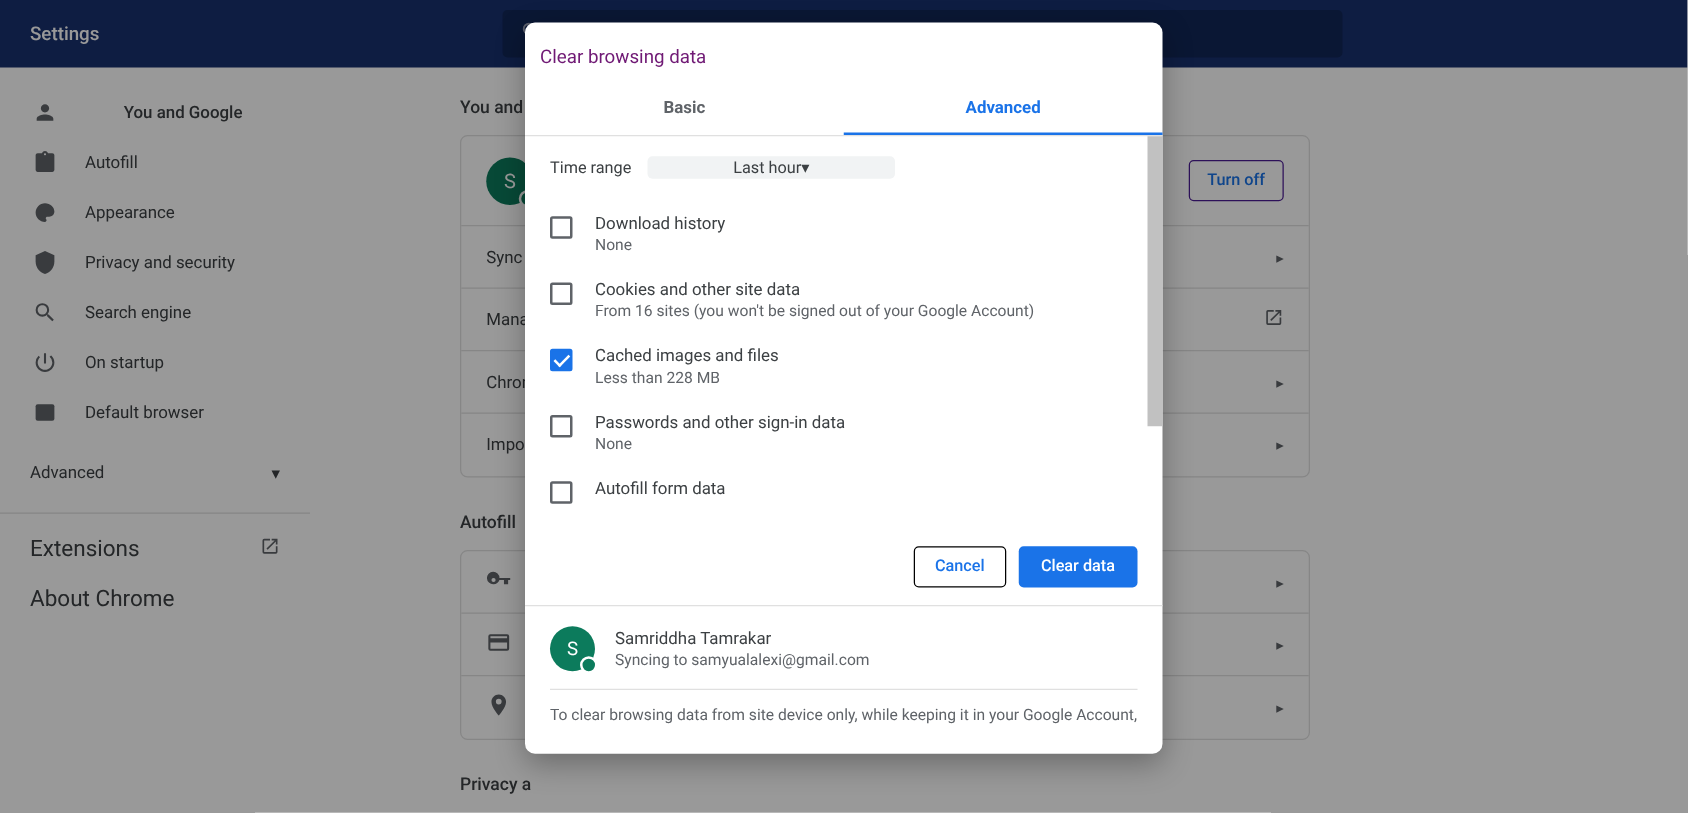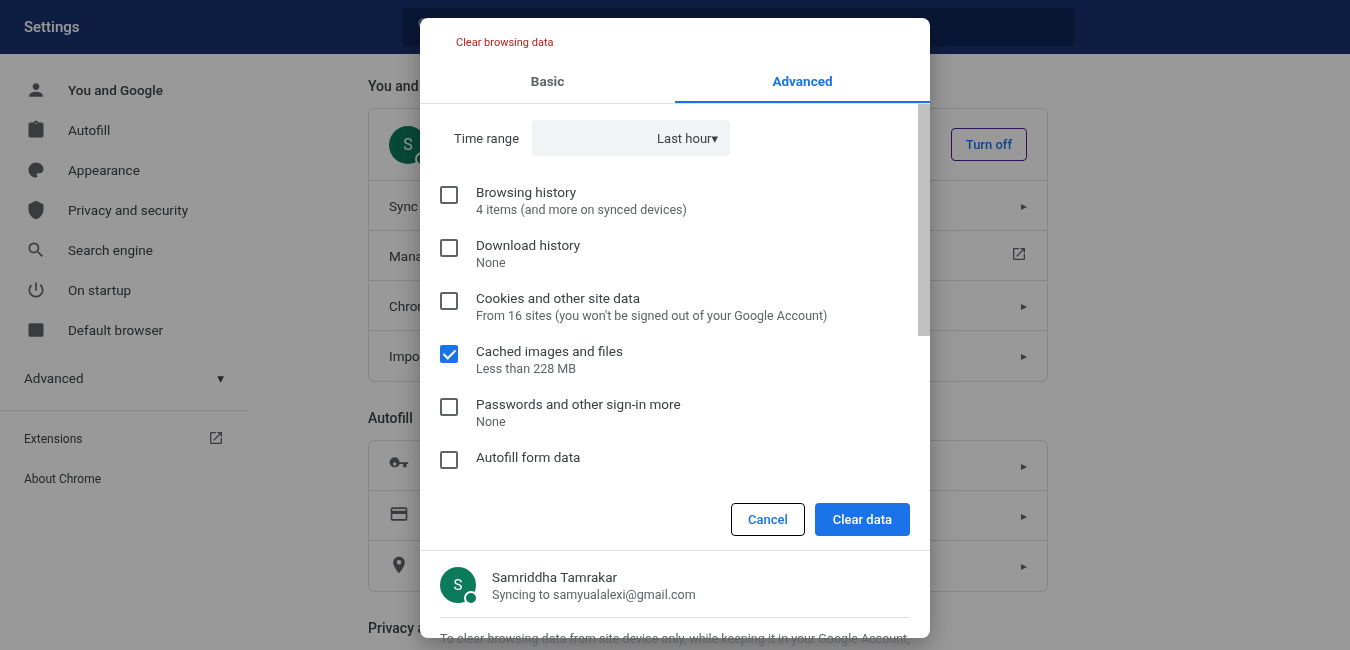--- a/index.html
+++ b/index.html
@@ -10,50 +10,50 @@
 .topbar-title { color: #fff; font-size: 15px; font-weight: 500; }
 .searchbar { margin-left: 322px; width: 672px; height: 38px; background: #122758; border-radius: 4px; display: flex; align-items: center; padding: 0 14px; }
 .searchbar svg { fill: #9aa0b4; }
 .searchbar-text { color: #9aa0b4; font-size: 14px; margin-left: 12px; }
 
 
 .main { display: flex; height: calc(100% - 54px); }
 .sidebar { width: 248px; padding-top: 16px; }
 .side-item { display: flex; align-items: center; height: 40px; padding-left: 24px; color: #3c4043; font-size: 13.5px; cursor: pointer; }
 .side-item .icon { width: 24px; display: flex; justify-content: center; margin-right: 20px; }
-.side-item.selected { font-weight: 500; }
+.side-item.selected { font-weight: 500; gap: 31px; }
 .side-adv { display: flex; align-items: center; justify-content: space-between; height: 40px; padding: 0 24px; color: #3c4043; font-size: 13.5px; cursor: pointer; margin-top: 8px; }
 .side-divider { height: 1px; background: #e0e0e0; margin: 12px 0 8px 0; }
-.side-link { display: flex; align-items: center; justify-content: space-between; height: 40px; padding: 0 24px; color: #3c4043; font-size: 12px; cursor: pointer; }
+.side-link { display: flex; align-items: center; justify-content: space-between; height: 40px; padding: 0 24px; color: #3c4043; font-size: 18px; cursor: pointer; }
 
 .content { flex: 1; padding: 24px 0 0 120px; }
 .section-head { font-size: 14px; color: #3c4043; margin-bottom: 14px; font-weight: 500; }
 .card { width: 680px; border: 1px solid #e0e0e0; border-radius: 6px; margin-bottom: 28px; }
 .card-row { display: flex; align-items: center; justify-content: space-between; height: 50px; padding: 0 20px; border-bottom: 1px solid #e0e0e0; font-size: 13.5px; color: #3c4043; }
 .card-row:last-child { border-bottom: none; }
 .card-row.big { height: 72px; }
 .avatar { width: 38px; height: 38px; border-radius: 50%; background: #0c7b5c; display: flex; align-items: center; justify-content: center; color: #fff; font-size: 16px; position: relative; }
 .avatar .sync-dot { position: absolute; bottom: -2px; right: -2px; width: 14px; height: 14px; border-radius: 50%; background: #0c7b5c; border: 2px solid #fff; display:flex; align-items:center; justify-content:center; }
 .btn-turnoff { border: 1px solid #4c1d95; background: #fff; color: #1a73e8; padding: 8px 14px; border-radius: 4px; font-size: 13px; font-weight: 500; cursor: pointer; }
 .arrow { color: #5f6368; font-size: 12px; }
 .ext-icon { color: #5f6368; }
 
 
 .overlay { position: absolute; inset: 0; background: rgba(0,0,0,0.4); display: flex; align-items: flex-start; justify-content: center; }
 .dialog { width: 510px; background: #fff; border-radius: 8px; margin-top: 18px; box-shadow: 0 8px 24px rgba(0,0,0,0.3); display: flex; flex-direction: column; max-height: 620px; }
-.dialog-title { font-size: 11px; color: #b91c1c; padding: 18px 20px 12px 36px; }
+.dialog-title { font-size: 15px; color: #701a75; padding: 18px 20px 12px 12px; }
 .tabs { display: flex; border-bottom: 1px solid #e0e0e0; }
 .tab { flex: 1; text-align: center; padding: 12px 0; font-size: 13.5px; color: #5f6368; font-weight: 700; cursor: pointer; }
 .tab.active { color: #1a73e8; border-bottom: 2px solid #1a73e8; }
 .dialog-body { position: relative; padding: 0 8px 0 0; }
 .scroll-thumb { position: absolute; right: 0; top: 0; width: 12px; height: 232px; background: #c1c1c1; }
 .body-inner { padding: 16px 20px 10px 20px; }
-.tr-row { display: flex; align-items: center; margin-bottom: 18px; margin-left: 14px; }
+.tr-row { display: flex; align-items: center; margin-bottom: 18px; }
 .tr-label { font-size: 13px; color: #3c4043; width: 78px; }
-.tr-select { flex: 0 0 198px; height: 36px; background: #f1f3f4; border-radius: 4px; display: flex; align-items: center; justify-content: flex-end; padding: 0 12px; font-size: 13px; color: #3c4043; cursor: pointer; }
+.tr-select { flex: 0 0 198px; height: 18px; background: #f1f3f4; border-radius: 4px; display: flex; align-items: center; justify-content: center; padding: 0 12px; font-size: 13px; color: #3c4043; cursor: pointer; }
 .opt { display: flex; align-items: flex-start; padding: 10px 0; }
 .opt .cb { width: 18px; height: 18px; border: 2px solid #5f6368; border-radius: 2px; margin-right: 18px; margin-top: 2px; cursor: pointer; flex-shrink: 0; position: relative; }
 .opt .cb.checked { background: #1a73e8; border-color: #1a73e8; }
 .opt .cb.checked::after { content: ""; position: absolute; left: 4px; top: 0px; width: 5px; height: 10px; border: solid #fff; border-width: 0 2px 2px 0; transform: rotate(45deg); }
 .opt .txt .t1 { font-size: 13.5px; color: #3c4043; }
 .opt .txt .t2 { font-size: 12.5px; color: #5f6368; margin-top: 2px; }
 .dialog-actions { display: flex; justify-content: flex-end; gap: 10px; padding: 14px 20px; }
 .btn-cancel { border: 1px solid #000000; background: #fff; color: #1a73e8; padding: 8px 16px; border-radius: 4px; font-size: 13px; font-weight: 500; cursor: pointer; }
 .btn-primary { border: none; background: #1a73e8; color: #fff; padding: 8px 18px; border-radius: 4px; font-size: 13px; font-weight: 500; cursor: pointer; }
 .footer { border-top: 1px solid #e0e0e0; padding: 16px 20px 20px 20px; }
@@ -223,27 +223,20 @@
           <div class="tr-label">Time range</div>
           <div class="tr-select">
             <span>Last hour</span>
             <span>▾</span>
           </div>
         </div>
         <div id="options-container">
             <div class="opt">
               <div class="cb"></div>
               <div class="txt">
-                <div class="t1">Browsing history</div>
-                <div class="t2">4 items (and more on synced devices)</div>
-              </div>
-            </div>
-            <div class="opt">
-              <div class="cb"></div>
-              <div class="txt">
                 <div class="t1">Download history</div>
                 <div class="t2">None</div>
               </div>
             </div>
             <div class="opt">
               <div class="cb"></div>
               <div class="txt">
                 <div class="t1">Cookies and other site data</div>
                 <div class="t2">From 16 sites (you won't be signed out of your Google Account)</div>
               </div>
@@ -251,21 +244,21 @@
             <div class="opt">
               <div class="cb checked"></div>
               <div class="txt">
                 <div class="t1">Cached images and files</div>
                 <div class="t2">Less than 228 MB</div>
               </div>
             </div>
             <div class="opt">
               <div class="cb"></div>
               <div class="txt">
-                <div class="t1">Passwords and other sign-in more</div>
+                <div class="t1">Passwords and other sign-in data</div>
                 <div class="t2">None</div>
               </div>
             </div>
             <div class="opt">
               <div class="cb"></div>
               <div class="txt">
                 <div class="t1">Autofill form data</div>
               </div>
             </div>
           </div>

